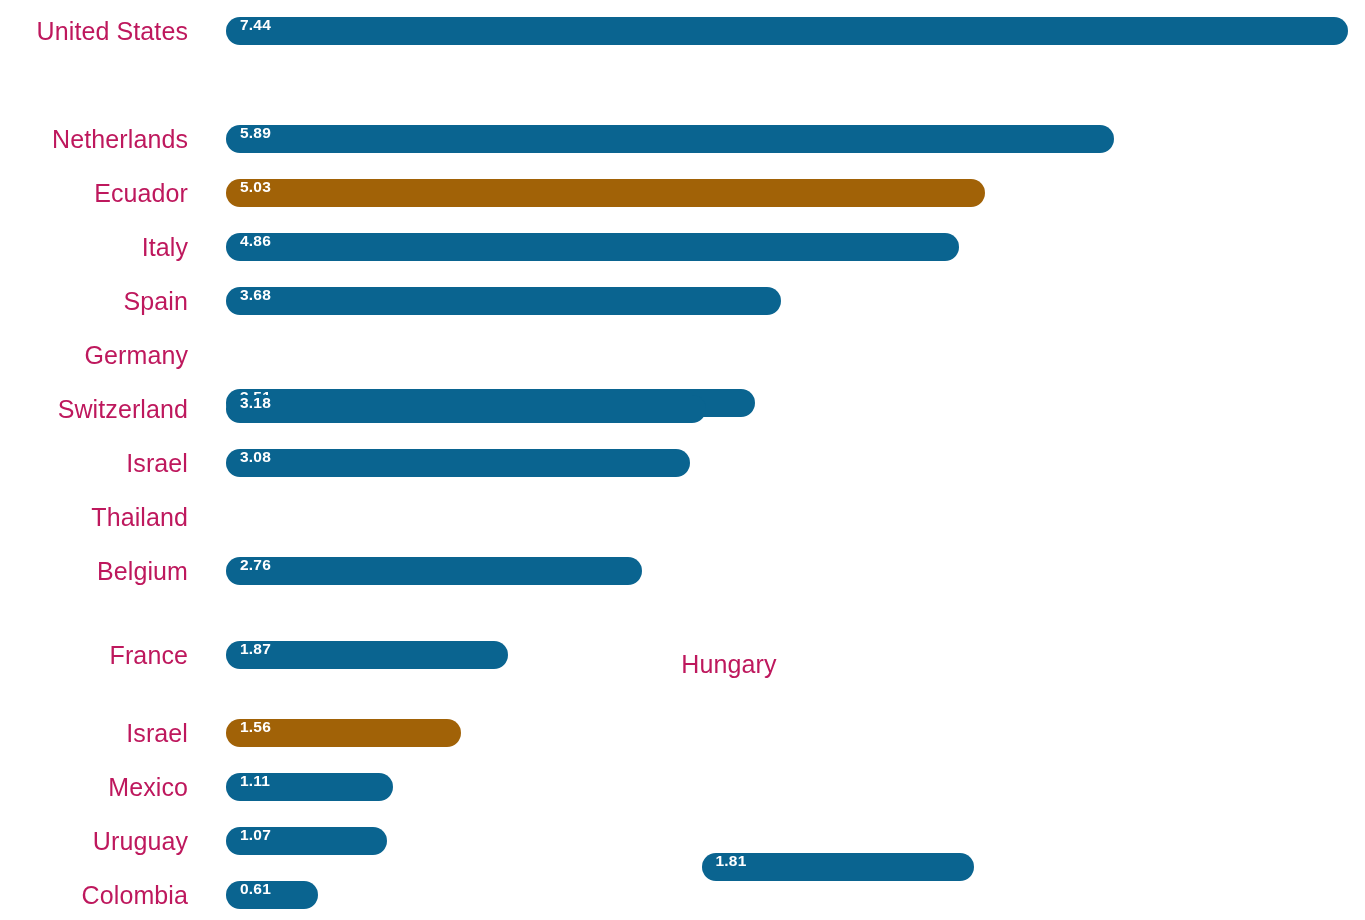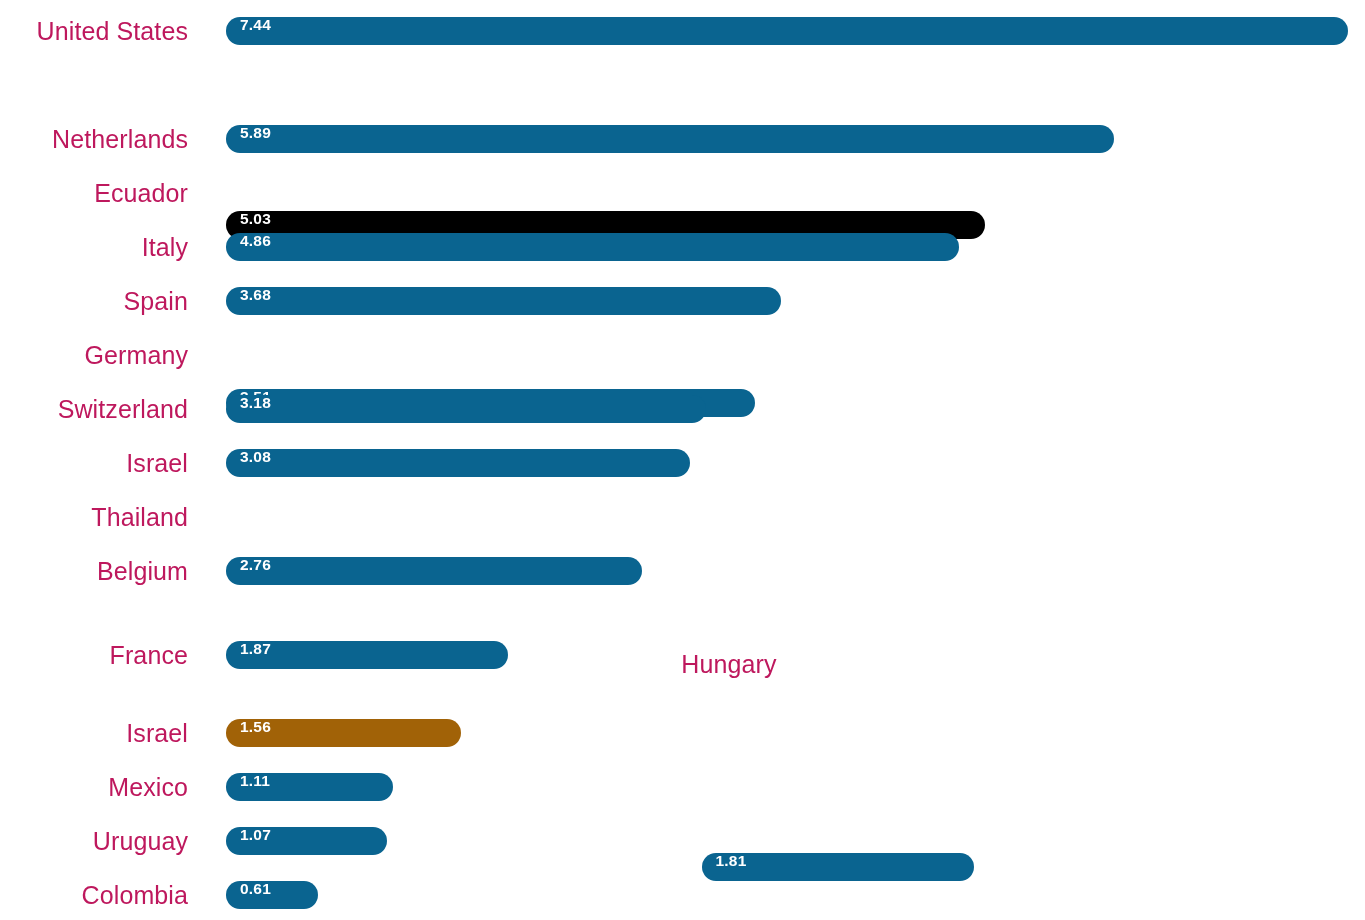--- a/index.html
+++ b/index.html
@@ -89,21 +89,21 @@
       <div class="category-label">Netherlands</div>
       <div class="bar-track">
         <div class="bar" style="width: 888.25px; background: rgb(10, 100, 144);">
           <span class="bar-value">5.89</span>
         </div>
       </div>
     </div>
     <div class="chart-row" style="top: 166px;">
       <div class="category-label">Ecuador</div>
       <div class="bar-track">
-        <div class="bar" style="width: 758.556px; background: #000000; margin-top: 32px;">
+        <div class="bar" style="width: 758.556px; background: #a16207;">
           <span class="bar-value">5.03</span>
         </div>
       </div>
     </div>
     <div class="chart-row" style="top: 220px;">
       <div class="category-label">Italy</div>
       <div class="bar-track">
         <div class="bar" style="width: 732.919px; background: rgb(10, 100, 144);">
           <span class="bar-value">4.86</span>
         </div>

